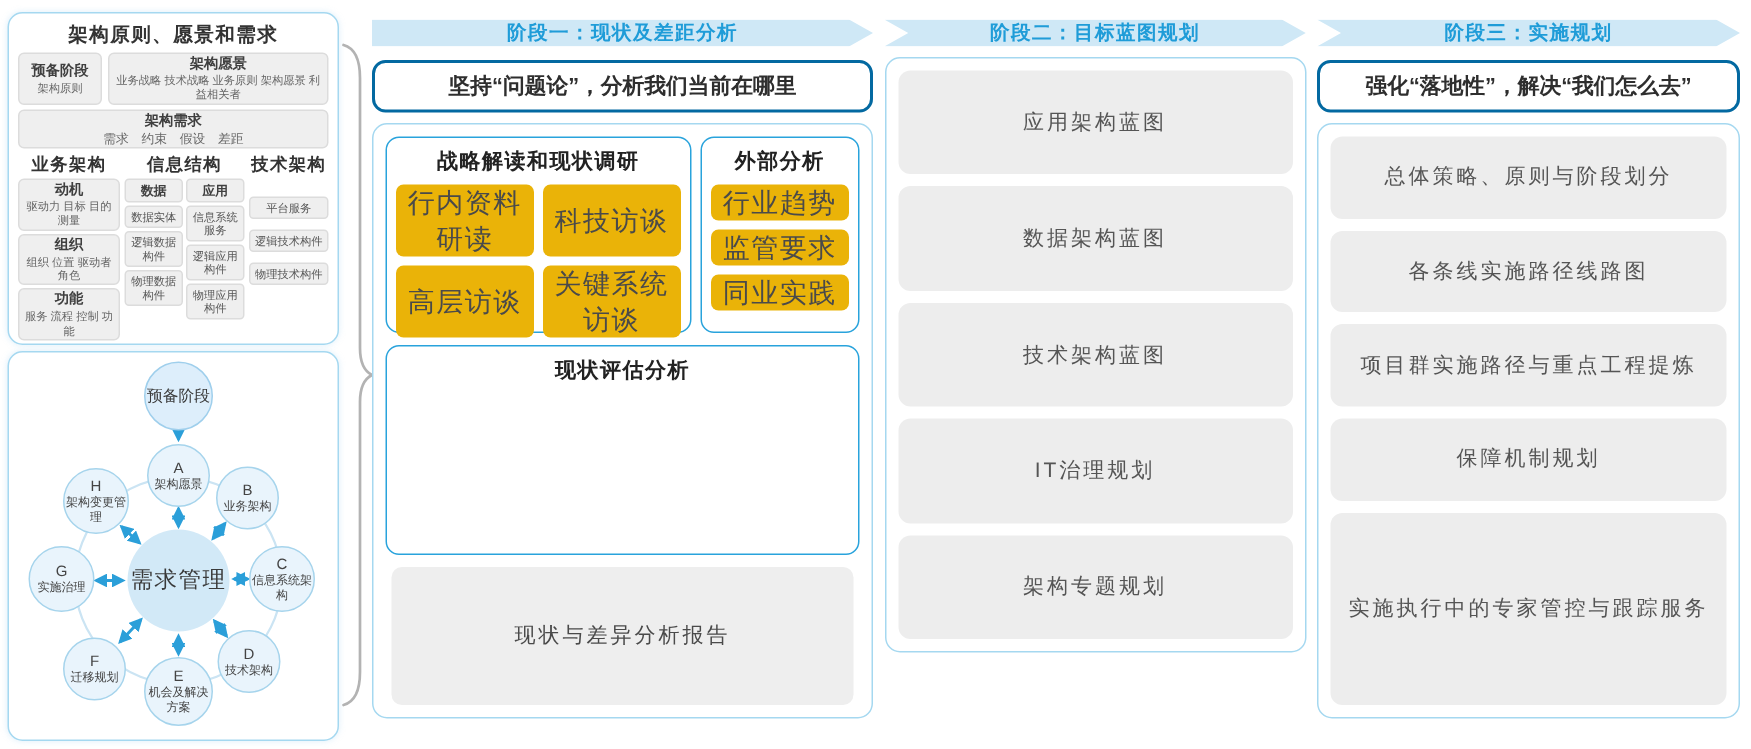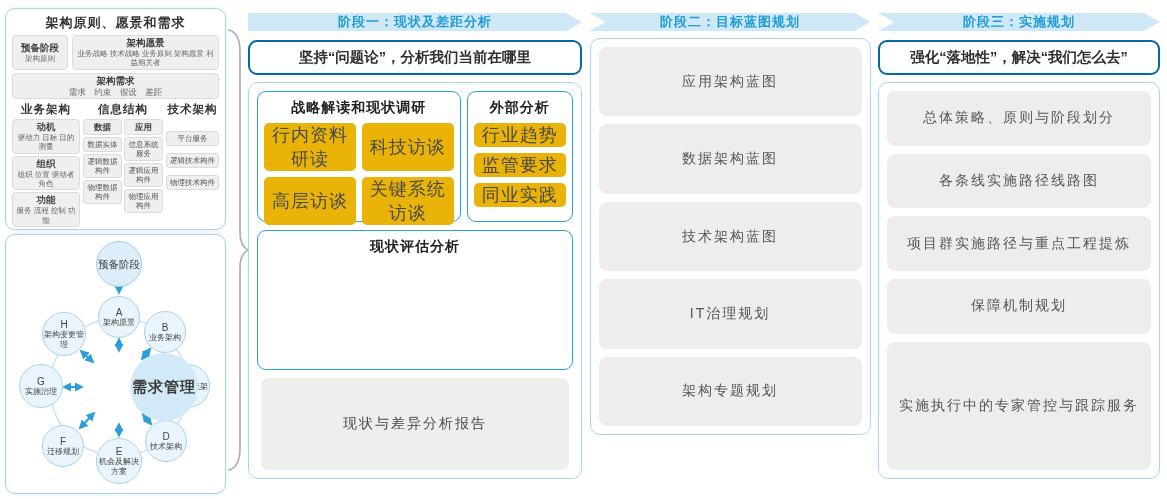--- a/index.html
+++ b/index.html
@@ -30,21 +30,21 @@
   .mini.hd{font-weight:bold;font-size:8.5px;color:#3f3f3f;}
   .tech-list{display:flex;flex-direction:column;gap:7px;padding-top:12px;}
 
   
   .adm{position:absolute;inset:0;}
   .adm svg{position:absolute;left:0;top:0;}
   .node{position:absolute;border-radius:50%;background:#e9f4fc;border:1px solid #a6d4ec;display:flex;flex-direction:column;align-items:center;justify-content:center;text-align:center;color:#444;box-sizing:border-box;}
   .node .nl{font-size:10px;line-height:1.1;}
   .node .nt{font-size:8px;line-height:1.15;}
   .prep-node{background:#ddeefb;border:1px solid #9fcfec;font-size:10.5px;color:#3a3a3a;line-height:1.2;}
-  .center-node{background:#d2e9f7;border:none;font-weight:bold;font-size:15px;color:#3a3a3a;line-height:1.3;letter-spacing:1px;margin-left:45px;}
+  .center-node{background:#d2e9f7;border:none;font-weight:normal;font-size:15px;color:#3a3a3a;line-height:1.3;letter-spacing:1px;}
 
   
   .brace{position:absolute;left:226px;top:0;}
 
   
   .right{position:absolute;left:248px;top:13px;width:912px;display:grid;grid-template-columns:334px 281px 282px;column-gap:7.5px;}
   .phase-col{display:flex;flex-direction:column;}
   .band{height:18px;background:#cfe8f6;display:flex;align-items:center;justify-content:center;color:#1f9cd8;font-weight:bold;font-size:13px;letter-spacing:1px;clip-path:polygon(0 0,calc(100% - 16px) 0,100% 50%,calc(100% - 16px) 100%,0 100%,16px 50%);}
   .band.first{clip-path:polygon(0 0,calc(100% - 16px) 0,100% 50%,calc(100% - 16px) 100%,0 100%);}
   .subtitle{margin-top:9px;height:35px;border:2px solid #0369a1;border-radius:9px;background:#fff;display:flex;align-items:center;justify-content:center;font-weight:bold;font-size:14.5px;color:#2e2e2e;box-sizing:border-box;}

